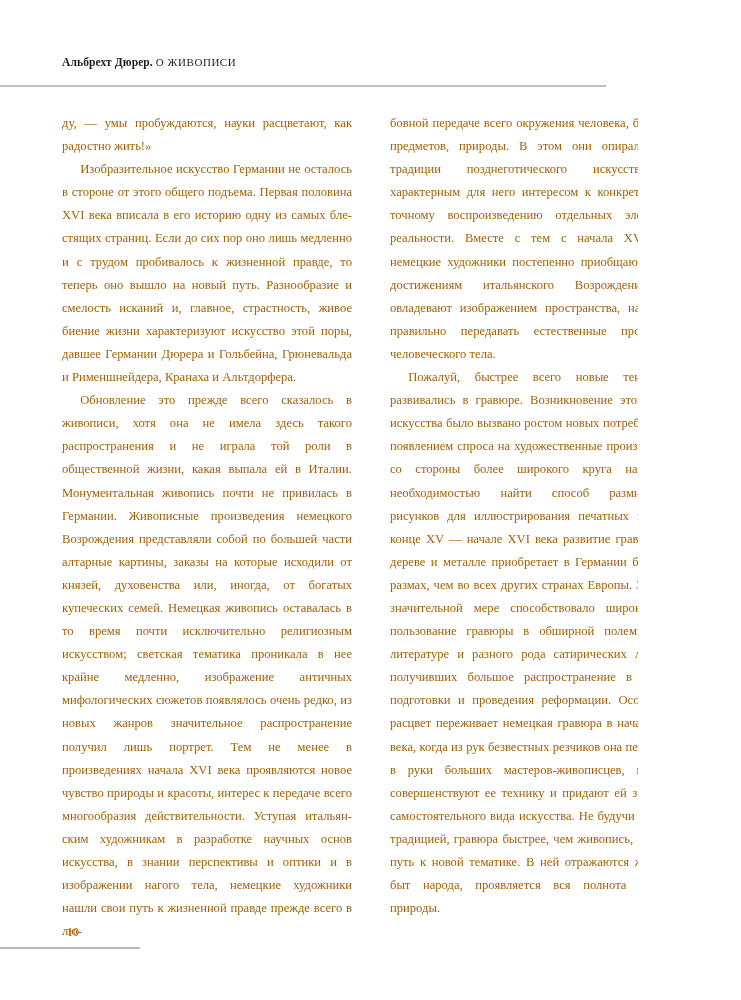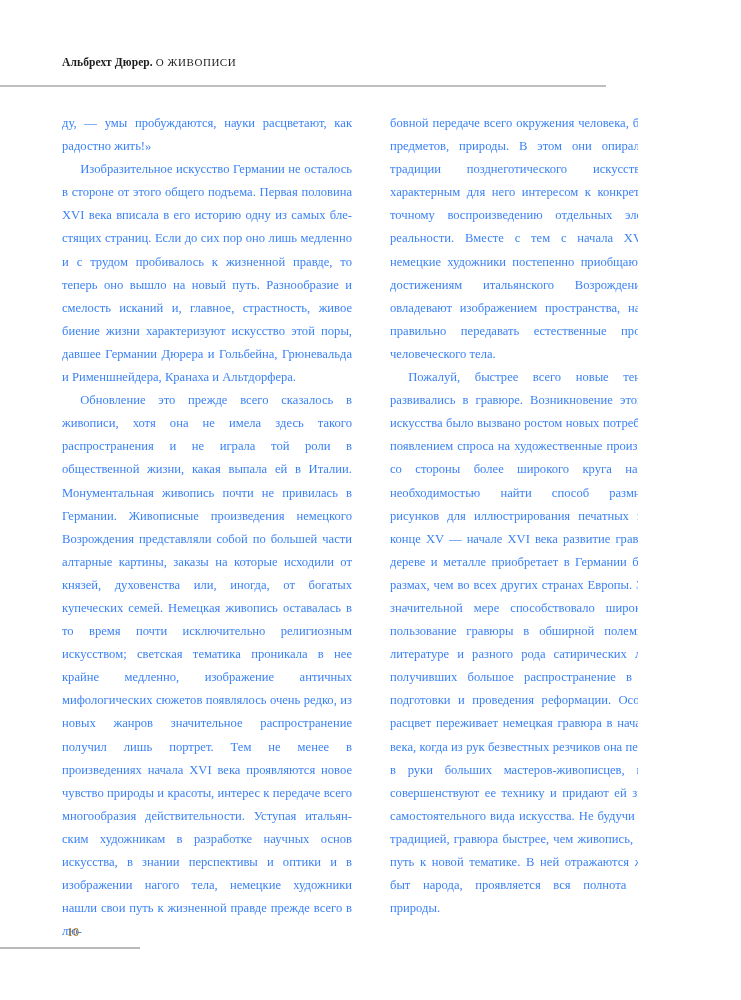--- a/index.html
+++ b/index.html
@@ -59,21 +59,21 @@
     display: flex;
     justify-content: space-between;
   }
 
   .column {
     width: 290px;
     font-size: 12.6px;
     line-height: 23.1px;
     text-align: justify;
     text-justify: inter-word;
-    color: #3b82f6;
+    color: #a16207;
   }
 
   .column p {
     margin: 0;
     text-indent: 1.45em;
     hyphens: manual;
   }
   .column p.no-indent {
     text-indent: 0;
   }

